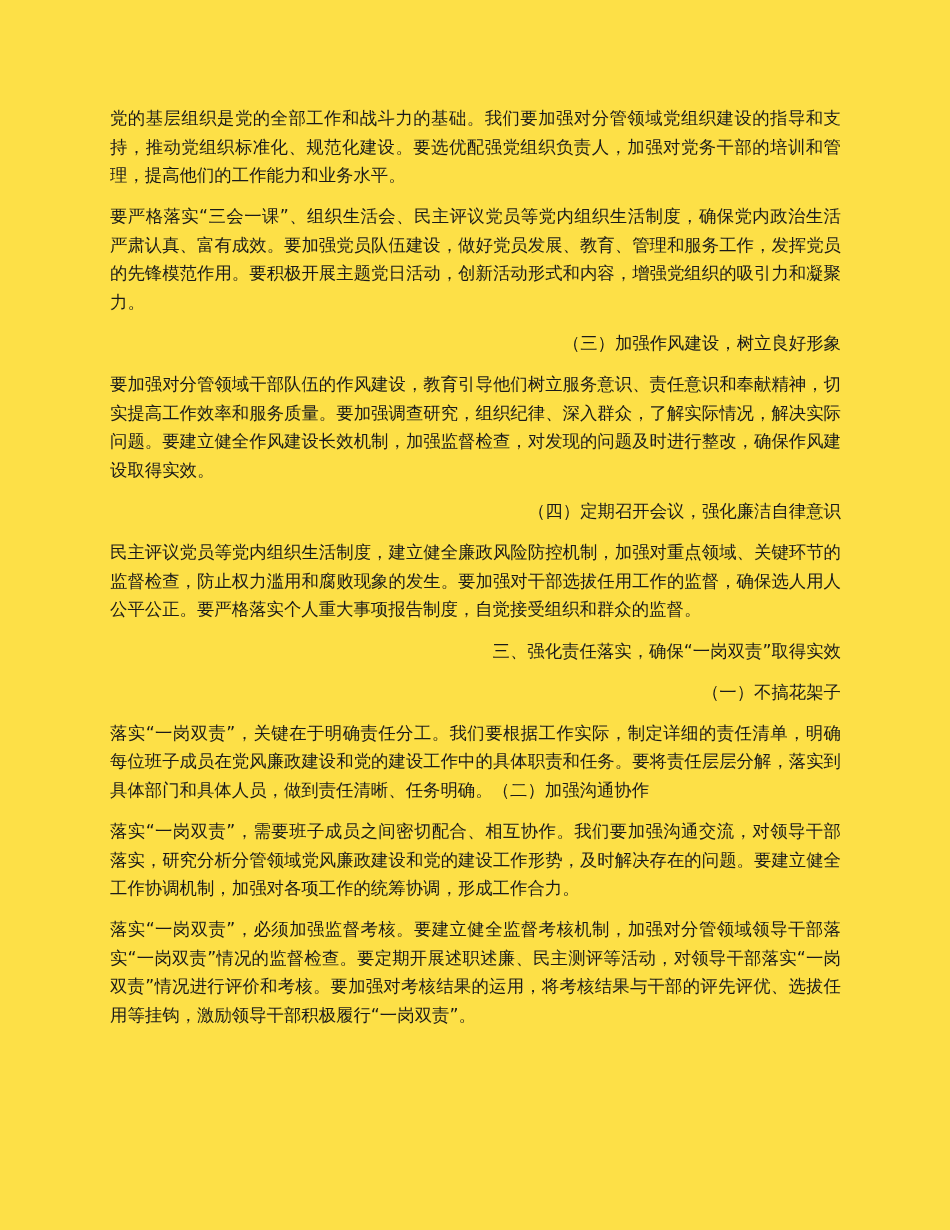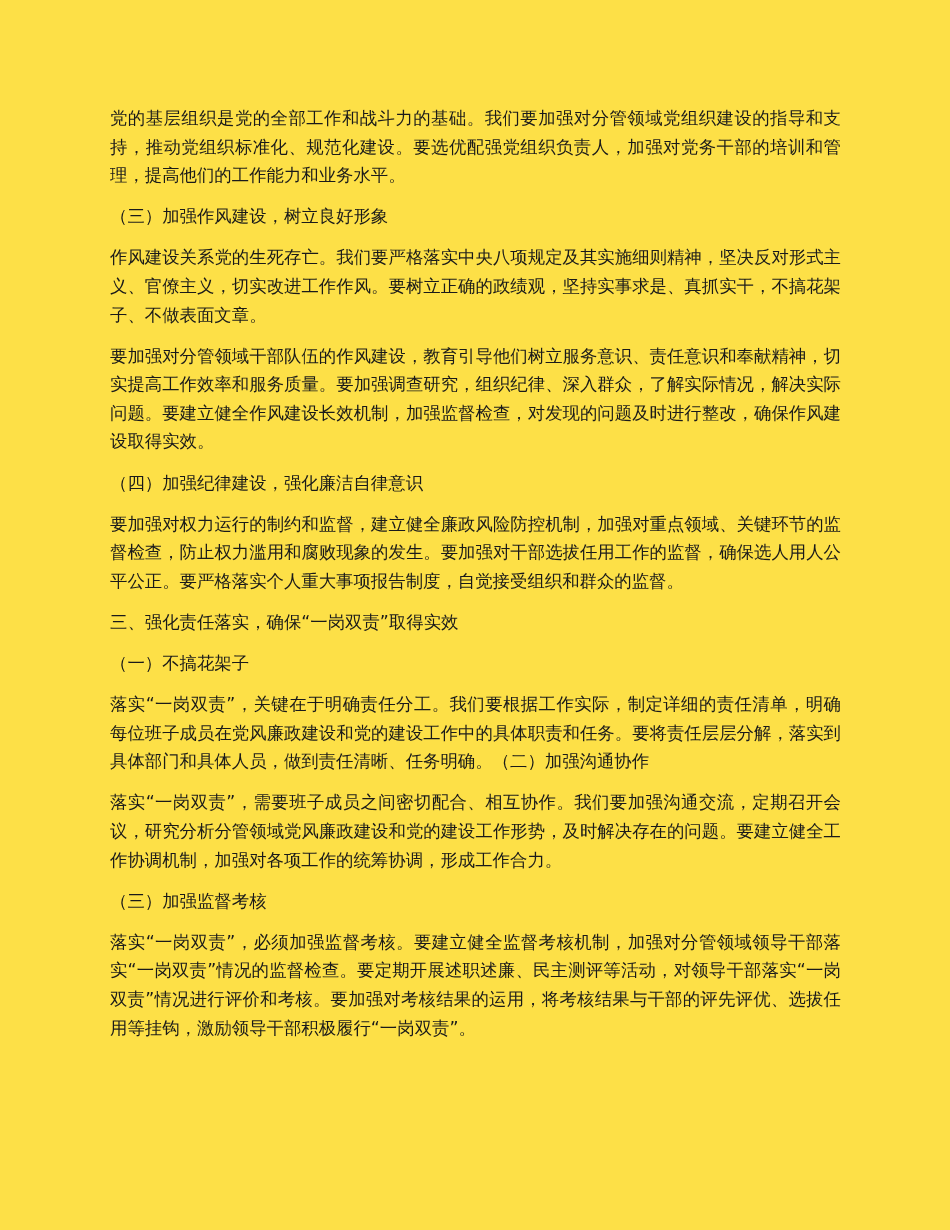--- a/index.html
+++ b/index.html
@@ -34,40 +34,39 @@
     text-justify: inter-character;
     text-align-last: left;
     margin: 0 0 12.5px 0;
     letter-spacing: 0px;
     word-break: break-all;
     color: #1a1a1a;
   }
   .heading {
     font-size: 17.4px;
     line-height: 28.6px;
-    text-align: left;
+    text-align: right;
     margin: 0 0 12.5px 0;
     color: #1a1a1a;
     word-break: break-all;
   }
   .para:last-child, .heading:last-child {
     margin-bottom: 0;
   }
 </style>
 </head>
 <body>
 
 <div class="page">
   <div class="content" id="doc-body">
       <div class="para">党的基层组织是党的全部工作和战斗力的基础。我们要加强对分管领域党组织建设的指导和支持，推动党组织标准化、规范化建设。要选优配强党组织负责人，加强对党务干部的培训和管理，提高他们的工作能力和业务水平。</div>
+      <div class="para">要严格落实“三会一课”、组织生活会、民主评议党员等党内组织生活制度，确保党内政治生活严肃认真、富有成效。要加强党员队伍建设，做好党员发展、教育、管理和服务工作，发挥党员的先锋模范作用。要积极开展主题党日活动，创新活动形式和内容，增强党组织的吸引力和凝聚力。</div>
       <div class="heading">（三）加强作风建设，树立良好形象</div>
-      <div class="para">作风建设关系党的生死存亡。我们要严格落实中央八项规定及其实施细则精神，坚决反对形式主义、官僚主义，切实改进工作作风。要树立正确的政绩观，坚持实事求是、真抓实干，不搞花架子、不做表面文章。</div>
       <div class="para">要加强对分管领域干部队伍的作风建设，教育引导他们树立服务意识、责任意识和奉献精神，切实提高工作效率和服务质量。要加强调查研究，组织纪律、深入群众，了解实际情况，解决实际问题。要建立健全作风建设长效机制，加强监督检查，对发现的问题及时进行整改，确保作风建设取得实效。</div>
-      <div class="heading">（四）加强纪律建设，强化廉洁自律意识</div>
-      <div class="para">要加强对权力运行的制约和监督，建立健全廉政风险防控机制，加强对重点领域、关键环节的监督检查，防止权力滥用和腐败现象的发生。要加强对干部选拔任用工作的监督，确保选人用人公平公正。要严格落实个人重大事项报告制度，自觉接受组织和群众的监督。</div>
+      <div class="heading">（四）定期召开会议，强化廉洁自律意识</div>
+      <div class="para">民主评议党员等党内组织生活制度，建立健全廉政风险防控机制，加强对重点领域、关键环节的监督检查，防止权力滥用和腐败现象的发生。要加强对干部选拔任用工作的监督，确保选人用人公平公正。要严格落实个人重大事项报告制度，自觉接受组织和群众的监督。</div>
       <div class="heading">三、强化责任落实，确保“一岗双责”取得实效</div>
       <div class="heading">（一）不搞花架子</div>
       <div class="para">落实“一岗双责”，关键在于明确责任分工。我们要根据工作实际，制定详细的责任清单，明确每位班子成员在党风廉政建设和党的建设工作中的具体职责和任务。要将责任层层分解，落实到具体部门和具体人员，做到责任清晰、任务明确。（二）加强沟通协作</div>
-      <div class="para">落实“一岗双责”，需要班子成员之间密切配合、相互协作。我们要加强沟通交流，定期召开会议，研究分析分管领域党风廉政建设和党的建设工作形势，及时解决存在的问题。要建立健全工作协调机制，加强对各项工作的统筹协调，形成工作合力。</div>
-      <div class="heading">（三）加强监督考核</div>
+      <div class="para">落实“一岗双责”，需要班子成员之间密切配合、相互协作。我们要加强沟通交流，对领导干部落实，研究分析分管领域党风廉政建设和党的建设工作形势，及时解决存在的问题。要建立健全工作协调机制，加强对各项工作的统筹协调，形成工作合力。</div>
       <div class="para">落实“一岗双责”，必须加强监督考核。要建立健全监督考核机制，加强对分管领域领导干部落实“一岗双责”情况的监督检查。要定期开展述职述廉、民主测评等活动，对领导干部落实“一岗双责”情况进行评价和考核。要加强对考核结果的运用，将考核结果与干部的评先评优、选拔任用等挂钩，激励领导干部积极履行“一岗双责”。</div>
     </div>
 </div>
 
 </body></html>

